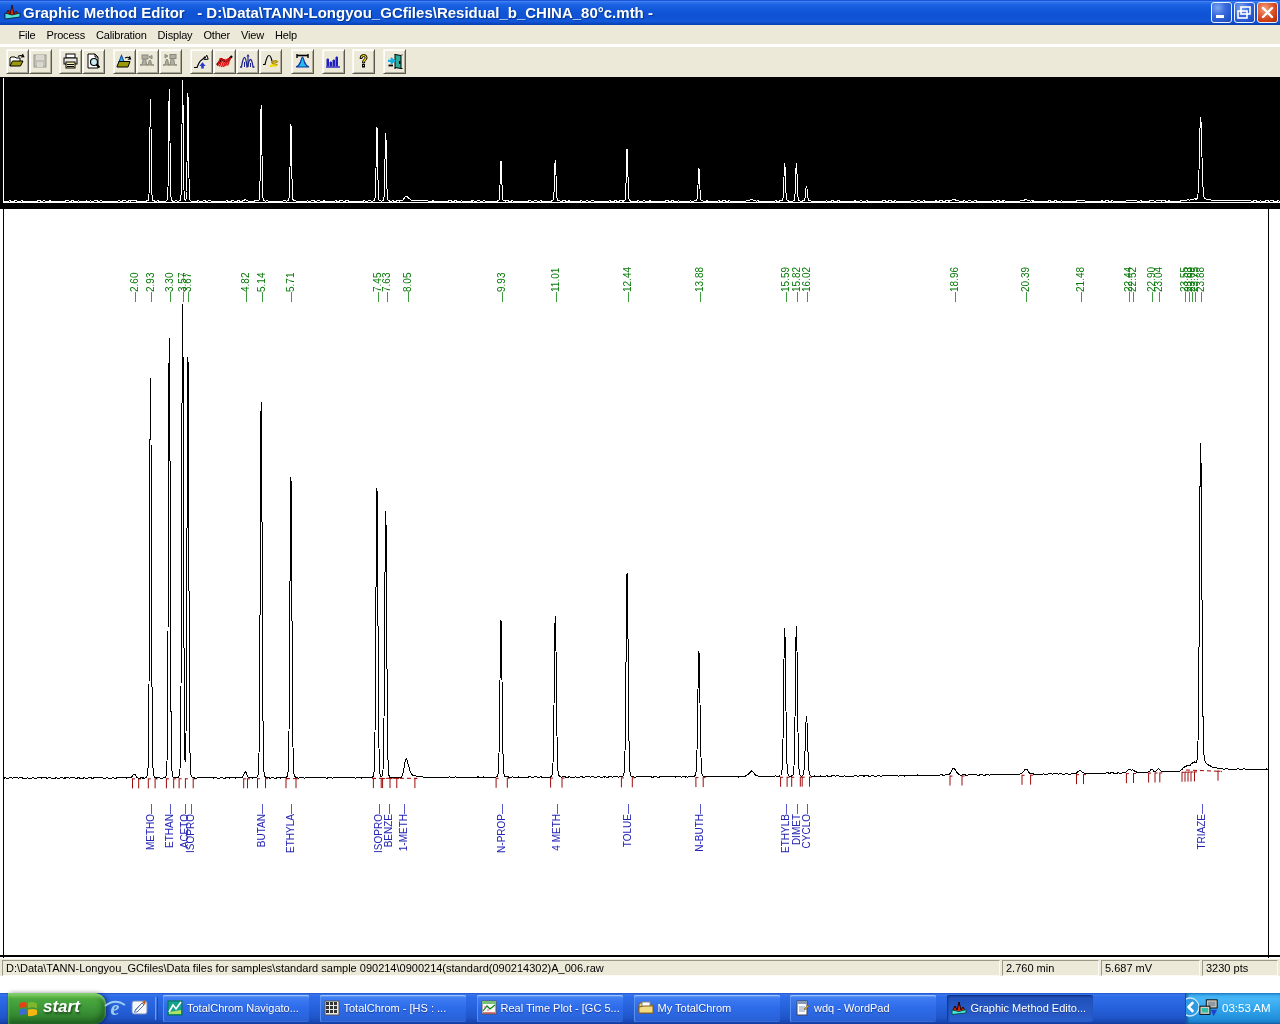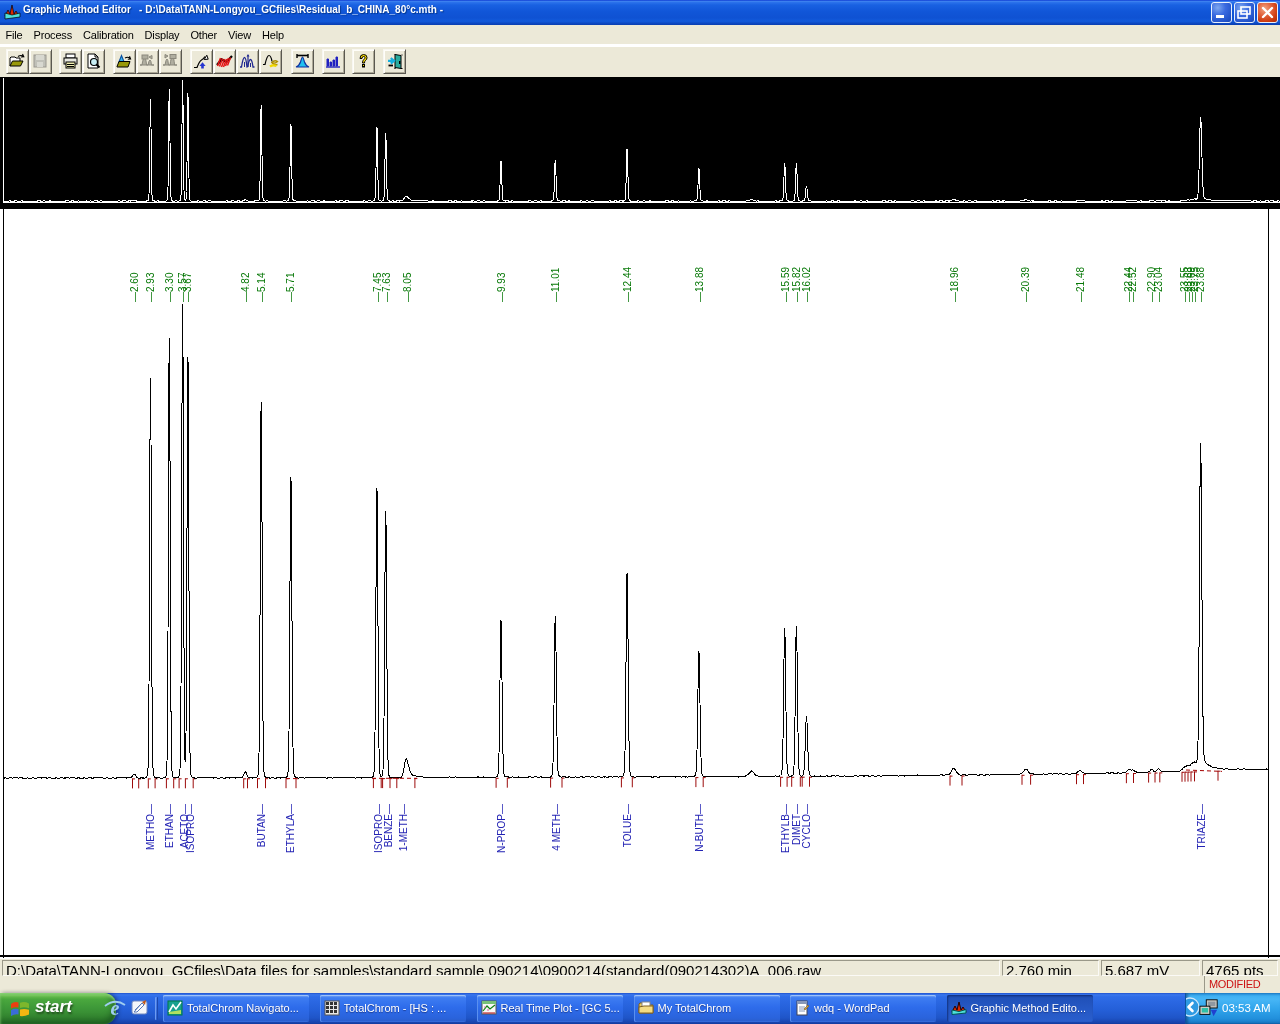--- a/index.html
+++ b/index.html
@@ -2,47 +2,47 @@
 <html><head>
 <meta charset="utf-8">
 <style>
 *{margin:0;padding:0;box-sizing:border-box}
 html,body{width:1280px;height:1024px;overflow:hidden;background:#fff;font-family:"Liberation Sans",sans-serif}
 #page{position:relative;width:1280px;height:1024px}
 
 #titlebar{position:absolute;left:0;top:0;width:1280px;height:25px;
  background:linear-gradient(180deg,#0831d0 0%,#3f84f0 5%,#2a71ea 10%,#1961e2 20%,#1156d8 45%,#0f52d3 70%,#1259da 85%,#0c47c0 94%,#0a3eb0 100%);}
 #titlebar .ticon{position:absolute;left:4px;top:3px}
-#titlebar .ttext{position:absolute;left:23px;top:4px;color:#fff;font-size:10px;font-weight:bold;letter-spacing:0px;text-shadow:1px 1px 1px #00348c;white-space:pre}
+#titlebar .ttext{position:absolute;left:23px;top:4px;color:#fff;font-size:15px;font-weight:bold;letter-spacing:0px;text-shadow:1px 1px 1px #00348c;white-space:pre}
 .tbtn{position:absolute;top:2px;width:21px;height:21px;border-radius:3px;border:1px solid #e8f0fc}
 .tbtn.min{left:1211px;background:radial-gradient(circle at 30% 25%,#7da8ef 0%,#3a6ae0 40%,#2152c8 80%,#1a46b4 100%)}
 .tbtn.res{left:1234px;background:radial-gradient(circle at 30% 25%,#7da8ef 0%,#3a6ae0 40%,#2152c8 80%,#1a46b4 100%)}
 .tbtn.cls{left:1257px;background:radial-gradient(circle at 35% 30%,#f2a582 0%,#e0603a 40%,#ce3c10 70%,#aa2b08 100%)}
 
 #menubar{position:absolute;left:0;top:25px;width:1280px;height:20px;background:#ece9d8;border-bottom:1px solid #fff}
 #menubar span{display:inline-block;padding:3px 5.5px 0 5.5px;font-size:11px;letter-spacing:-0.18px;color:#000}
-#menubar{padding-left:0}
+#menubar{padding-left:13px}
 
 #toolbar{position:absolute;left:0;top:46px;width:1280px;height:31px;background:#ece9d8;border-top:1px solid #fff}
 .tb{position:absolute;top:2px;width:23px;height:25px;background:#ece9d8;border:1px solid;border-color:#f8f7f2 #5a5850 #5a5850 #f8f7f2;box-shadow:inset 1px 1px 0 #fffef9, inset -1px -1px 0 #aeaa98}
 .tb svg{position:absolute;left:2px;top:3px}
 
 #ovwrap{position:absolute;left:0;top:77px;width:1280px;height:132px;background:#000}
 
 #plotwrap{position:absolute;left:0;top:209px;width:1280px;height:749px;background:#fff}
 
 #statusbar{position:absolute;left:0;top:958px;width:1280px;height:18px;background:#ece9d8;border-top:1px solid #fff}
-.sp{position:absolute;top:1px;height:16px;border:1px solid;border-color:#9a9889 #fbfaf6 #fbfaf6 #9a9889;font-size:15px;color:#000;padding:1px 3px 0 3px;white-space:nowrap;overflow:hidden}
+.sp{position:absolute;top:1px;height:16px;border:1px solid;border-color:#9a9889 #fbfaf6 #fbfaf6 #9a9889;font-size:11px;color:#000;padding:1px 3px 0 3px;white-space:nowrap;overflow:hidden}
 #modline{position:absolute;left:0;top:976px;width:1280px;height:17px;background:#ece9d8}
 #modline span{position:absolute;left:1209px;top:2px;color:#cc1111;font-size:11px;letter-spacing:-0.3px}
 #modline i{position:absolute;left:1204px;top:0;width:1px;height:17px;background:#9a9889}
 
 #taskbar{position:absolute;left:0;top:993px;width:1280px;height:31px;
  background:linear-gradient(180deg,#1f50c8 0%,#2c66e2 3%,#3a77ec 6%,#2e6ce8 12%,#245fd8 55%,#1f55c8 80%,#1844ae 95%,#123a9c 100%)}
-#startbtn{position:absolute;left:0;top:0;width:116px;height:31px;border-radius:0 12px 12px 0;
+#startbtn{position:absolute;left:8px;top:0;width:98px;height:31px;border-radius:0 12px 12px 0;
  background:linear-gradient(180deg,#3f9c3a 0%,#6cc04f 8%,#4aa83e 20%,#3d9738 50%,#358831 75%,#2e7e2c 92%,#26702a 100%);
  box-shadow:inset 0 2px 3px #8fd879, inset -3px -3px 6px #1d5c20, 2px 0 4px rgba(0,0,30,.45)}
 #startbtn .stext{position:absolute;left:35px;top:4px;color:#fff;font-size:17px;font-weight:bold;font-style:italic;text-shadow:1px 2px 2px #234f1e}
 .tkbtn{position:absolute;top:2px;height:27px;width:146px;border-radius:2px;
  background:linear-gradient(180deg,#82aef5 0%,#3e7df2 10%,#2e6ceb 45%,#2a63dc 85%,#2a5fd0 95%,#3a70e0 100%);
  box-shadow:inset 0 1px 0 #9cc0f8,inset 1px 0 0 #5a90f0;color:#fff;font-size:11px}
 .tkbtn.active{background:linear-gradient(180deg,#1c44a8 0%,#2050b8 8%,#2558c4 50%,#2a5ecd 100%);box-shadow:inset 1px 1px 2px #12307c}
 .tkbtn .lbl{position:absolute;left:24px;top:7px;white-space:nowrap;overflow:hidden;width:118px;text-shadow:0 1px 1px #1a3a90}
 .tkbtn svg{position:absolute;left:4px;top:5px}
 #tray{position:absolute;left:1185px;top:0;width:95px;height:31px;
@@ -330,26 +330,22 @@
 </g>
 </g>
 </svg>
 </div>
 
 <div style="position:absolute;left:0;top:955px;width:1280px;height:2px;background:#000"></div>
 <div id="statusbar">
  <div class="sp" style="left:2px;width:998px">D:\Data\TANN-Longyou_GCfiles\Data files for samples\standard sample 090214\0900214(standard(090214302)A_006.raw</div>
  <div class="sp" style="left:1002px;width:97px">2.760 min</div>
  <div class="sp" style="left:1101px;width:99px">5.687 mV</div>
- <div class="sp" style="left:1202px;width:76px">4765 pts</div>
-</div>
-<div id="modline">
-      <i></i>
-      <span>MODIFIED</span>
-    </div>
+ <div class="sp" style="left:1202px;width:76px">3230 pts</div>
+</div>
 
 <div id="taskbar">
  <div id="startbtn">
   <svg width="22" height="20" style="position:absolute;left:9px;top:5px" viewBox="0 0 22 20">
     <path d="M2 6 Q5 3.2 9.5 4.4 L9.5 9.6 Q5.5 8.6 2 10.6 Z" fill="#ea3f11"></path>
     <path d="M11 4.7 Q15.5 3 20 5.5 L20 10.2 Q15.5 8.6 11 9.9 Z" fill="#7db72c"></path>
     <path d="M2 12.2 Q5.5 10.2 9.5 11.2 L9.5 16.4 Q5.5 15.6 2 18 Z" fill="#3a6cd8"></path>
     <path d="M11 11.5 Q15.5 10.2 20 11.8 L20 16.4 Q15.5 18.6 11 18 Z" fill="#f3b712"></path>
   </svg>
   <div class="stext">start</div>

